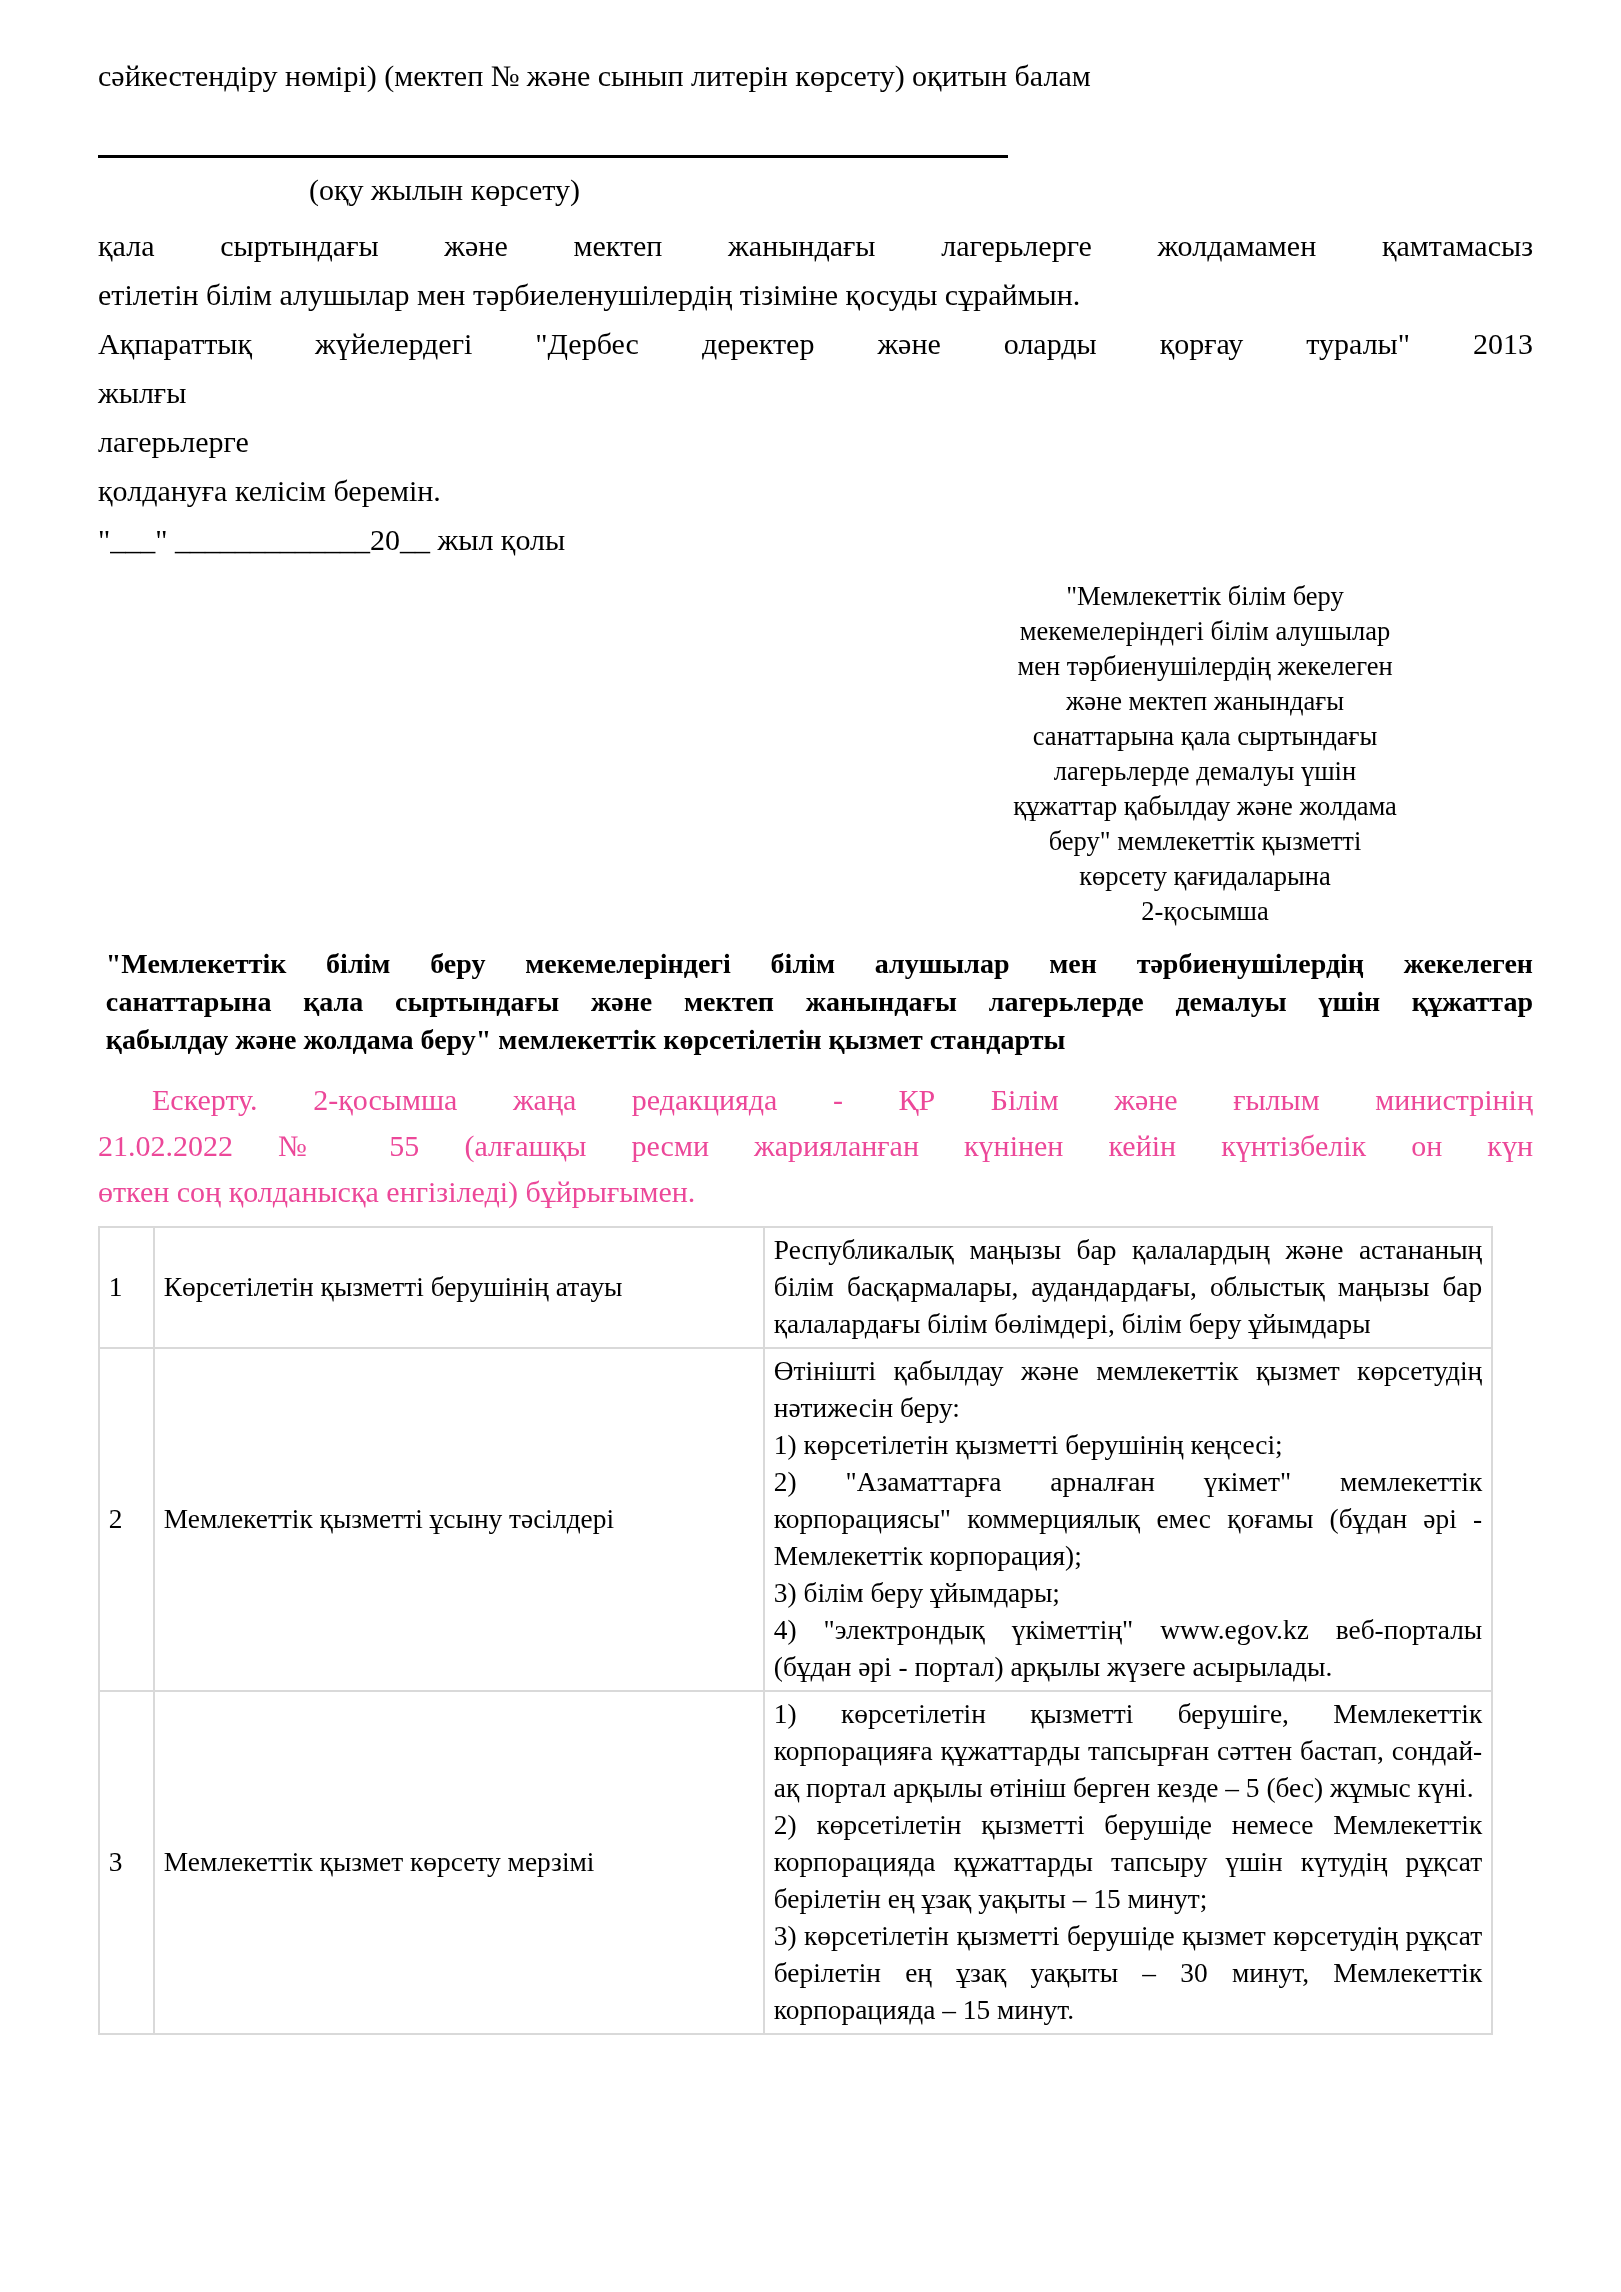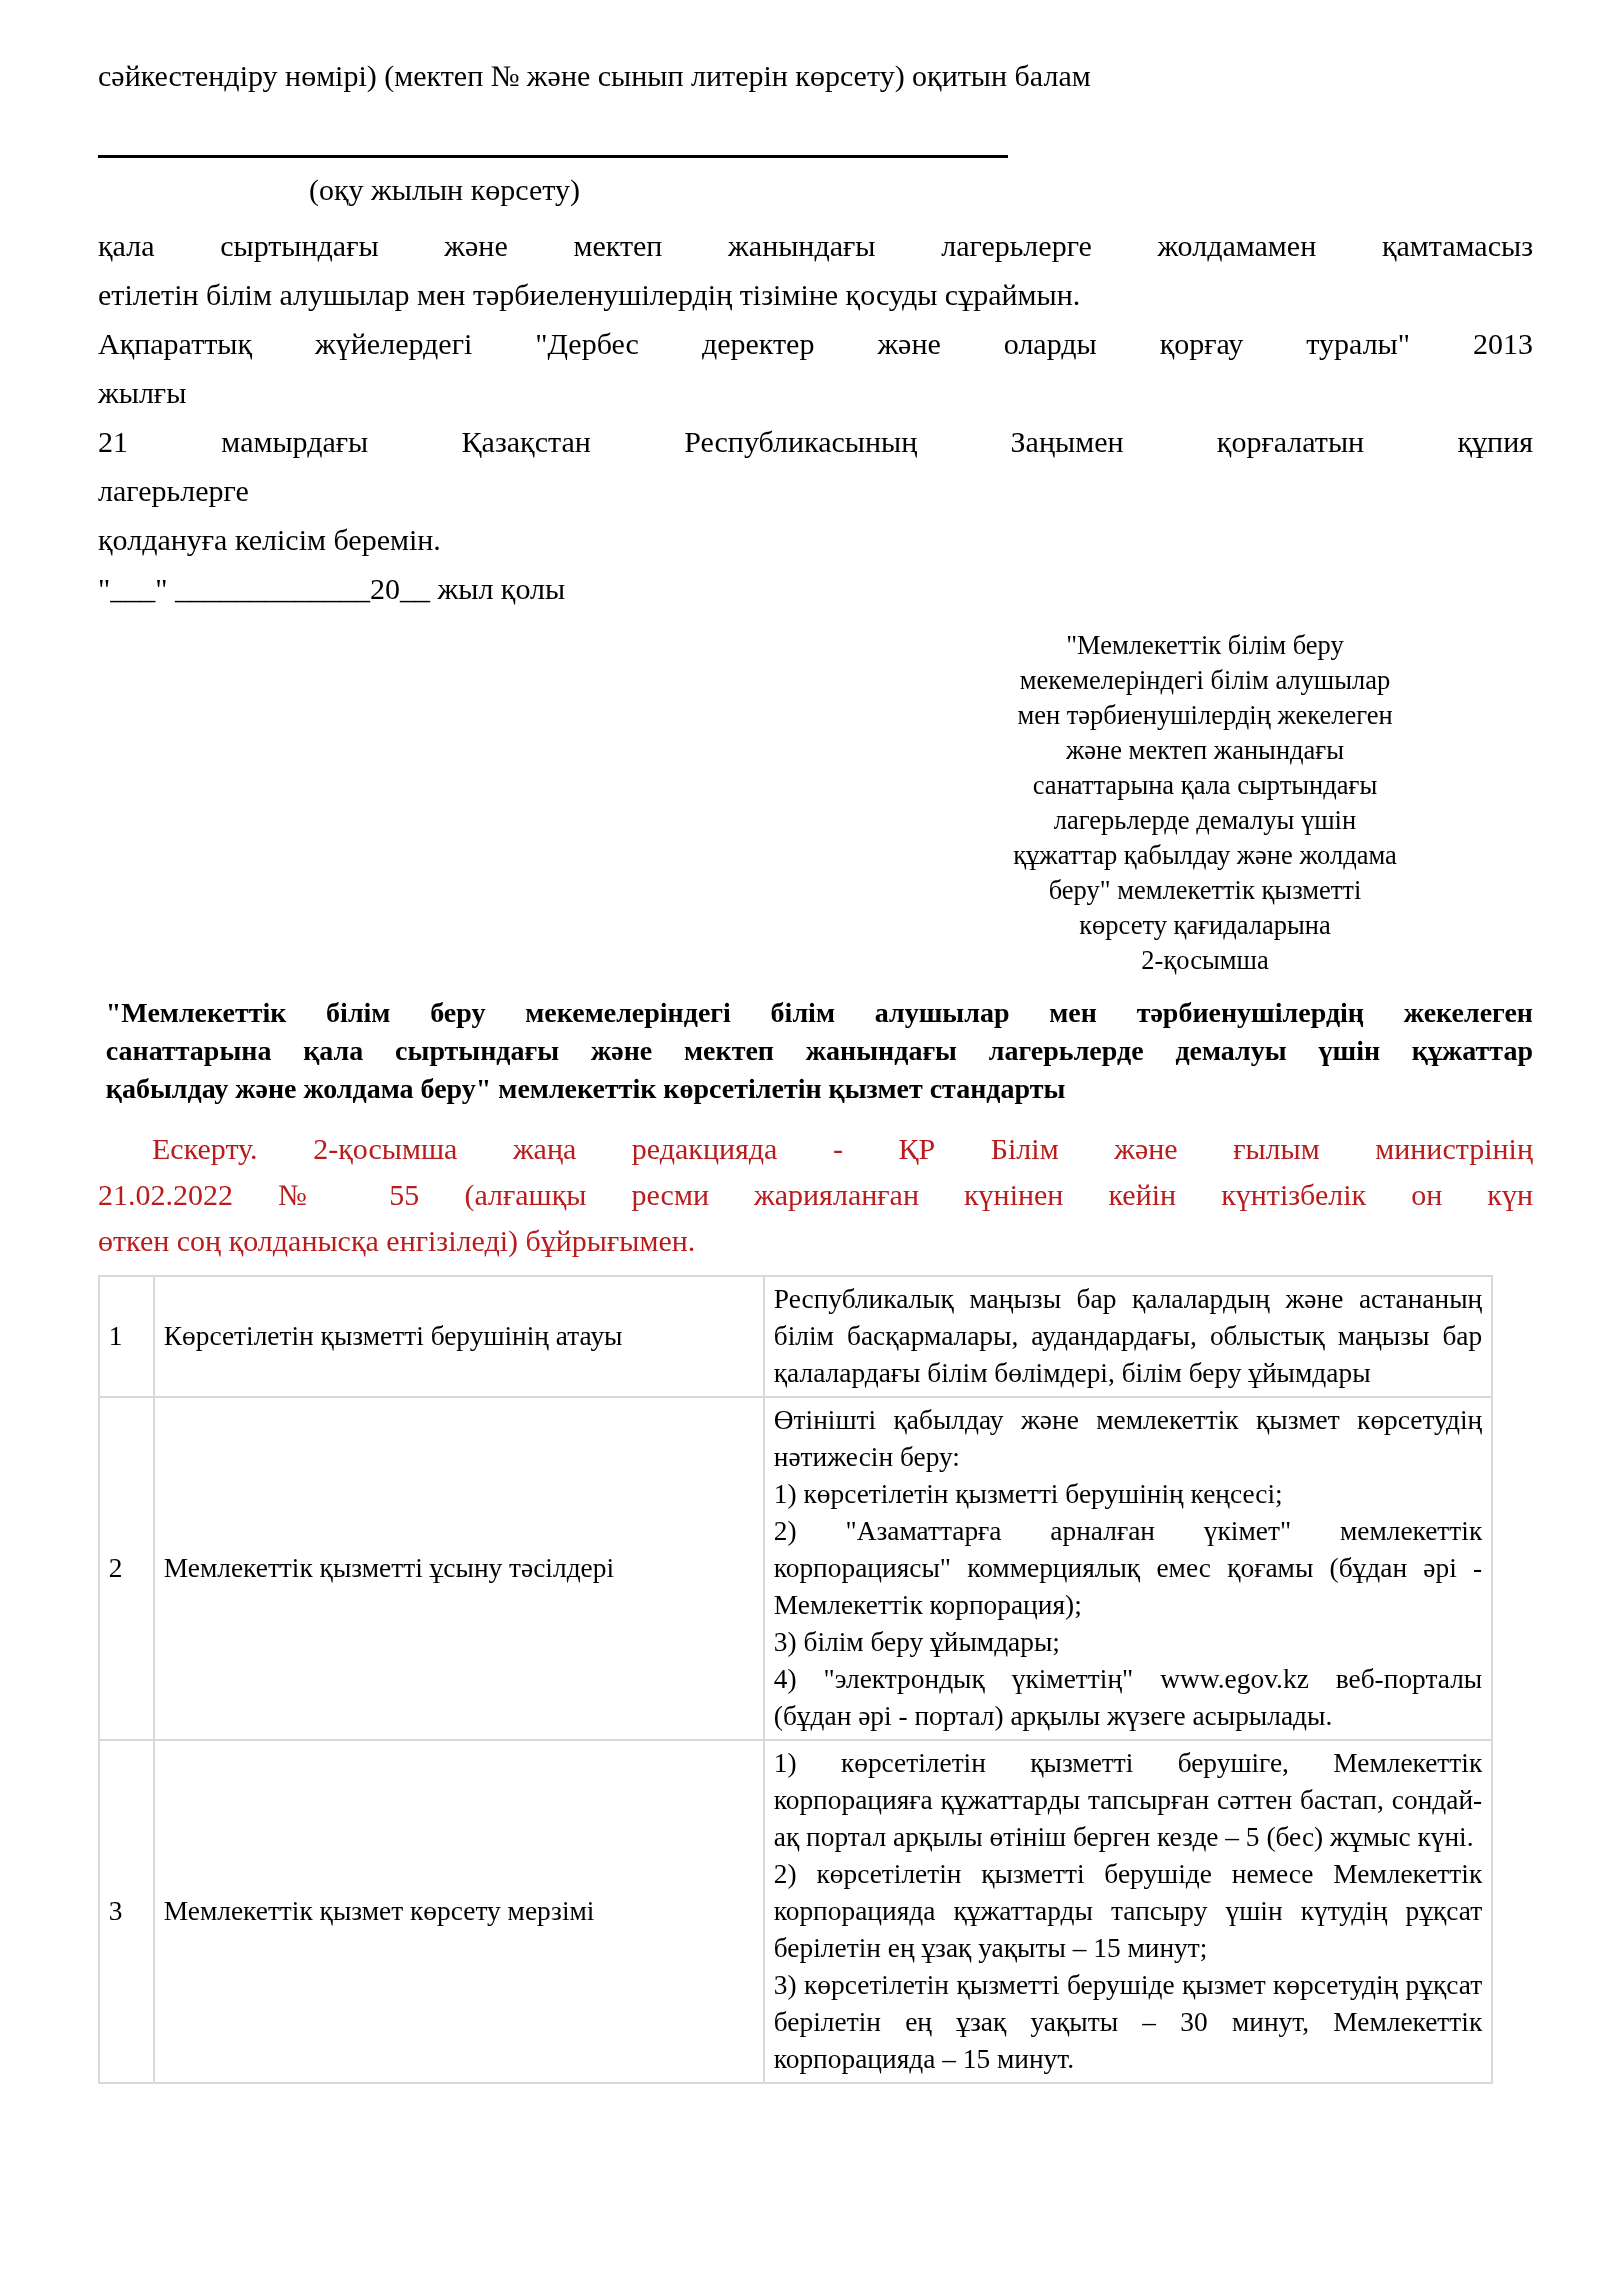--- a/index.html
+++ b/index.html
@@ -48,21 +48,20 @@
 
   <div class="fill-line"></div>
 
   <div class="fill-caption">(оқу жылын көрсету)</div>
 
   <div class="stmt-block">
       <div class="stmt-line jline">қала сыртындағы және мектеп жанындағы лагерьлерге жолдамамен қамтамасыз</div>
       <div class="stmt-line">етілетін білім алушылар мен тәрбиеленушілердің тізіміне қосуды сұраймын.</div>
       <div class="stmt-line jline">Ақпараттық жүйелердегі "Дербес деректер және оларды қорғау туралы" 2013</div>
       <div class="stmt-line">жылғы</div>
-      <div class="stmt-line jline">21 мамырдағы Қазақстан Республикасының Заңымен қорғалатын құпия</div>
       <div class="stmt-line">лагерьлерге</div>
       <div class="stmt-line">қолдануға келісім беремін.</div>
       <div class="stmt-line">"___" _____________20__ жыл қолы</div>
     </div>
 
   <div class="annex-block">
       <div class="annex-line">"Мемлекеттік білім беру</div>
       <div class="annex-line">мекемелеріндегі білім алушылар</div>
       <div class="annex-line">мен тәрбиенушілердің жекелеген</div>
       <div class="annex-line">және мектеп жанындағы</div>
@@ -73,21 +72,21 @@
       <div class="annex-line">көрсету қағидаларына</div>
       <div class="annex-line">2-қосымша</div>
     </div>
 
   <div class="title-block">
       <div class="title-line jline">"Мемлекеттік білім беру мекемелеріндегі білім алушылар мен тәрбиенушілердің жекелеген</div>
       <div class="title-line jline">санаттарына қала сыртындағы және мектеп жанындағы лагерьлерде демалуы үшін құжаттар</div>
       <div class="title-line">қабылдау және жолдама беру" мемлекеттік көрсетілетін қызмет стандарты</div>
     </div>
 
-  <div class="note-block" style="color: #b91c1c;">
+  <div class="note-block" style="color: #ec4899;">
       <div class="note-line jline ind">Ескерту. 2-қосымша жаңа редакцияда - ҚР Білім және ғылым министрінің</div>
       <div class="note-line jline">21.02.2022 № 55 (алғашқы ресми жарияланған күнінен кейін күнтізбелік он күн</div>
       <div class="note-line">өткен соң қолданысқа енгізіледі) бұйрығымен.</div>
     </div>
 
   <table class="std-table">
     <tbody>
         <tr>
           <td class="col-num" style="border-color: rgb(217, 217, 217);">1</td>
           <td class="col-label" style="border-color: rgb(217, 217, 217); border-radius: 24px;">Көрсетілетін қызметті берушінің атауы</td>

